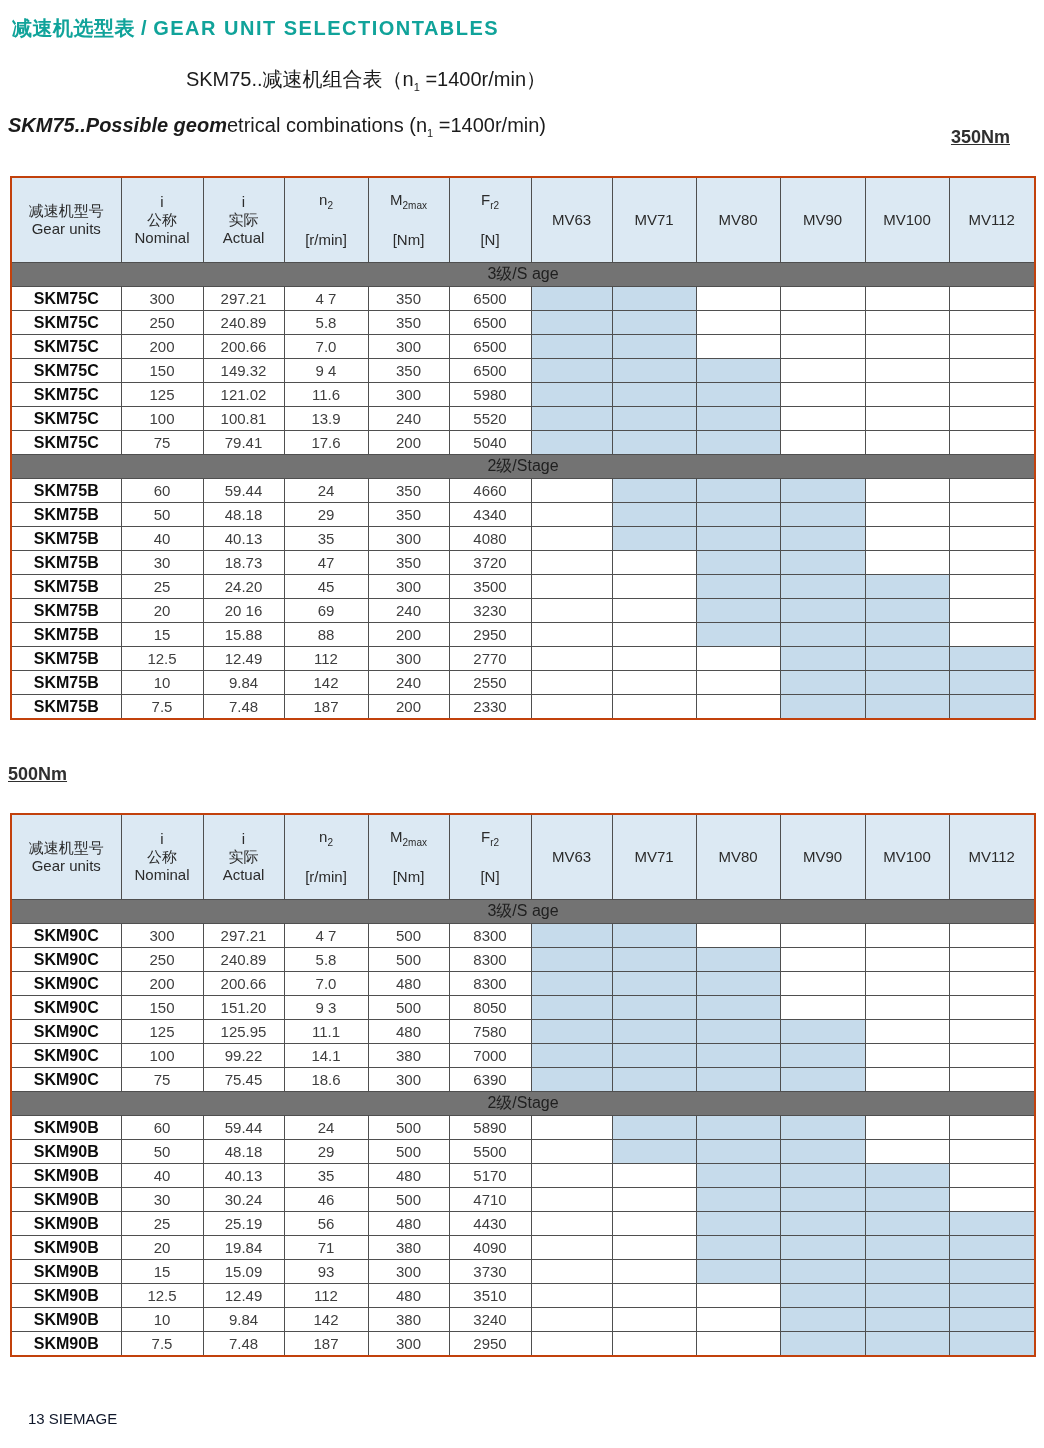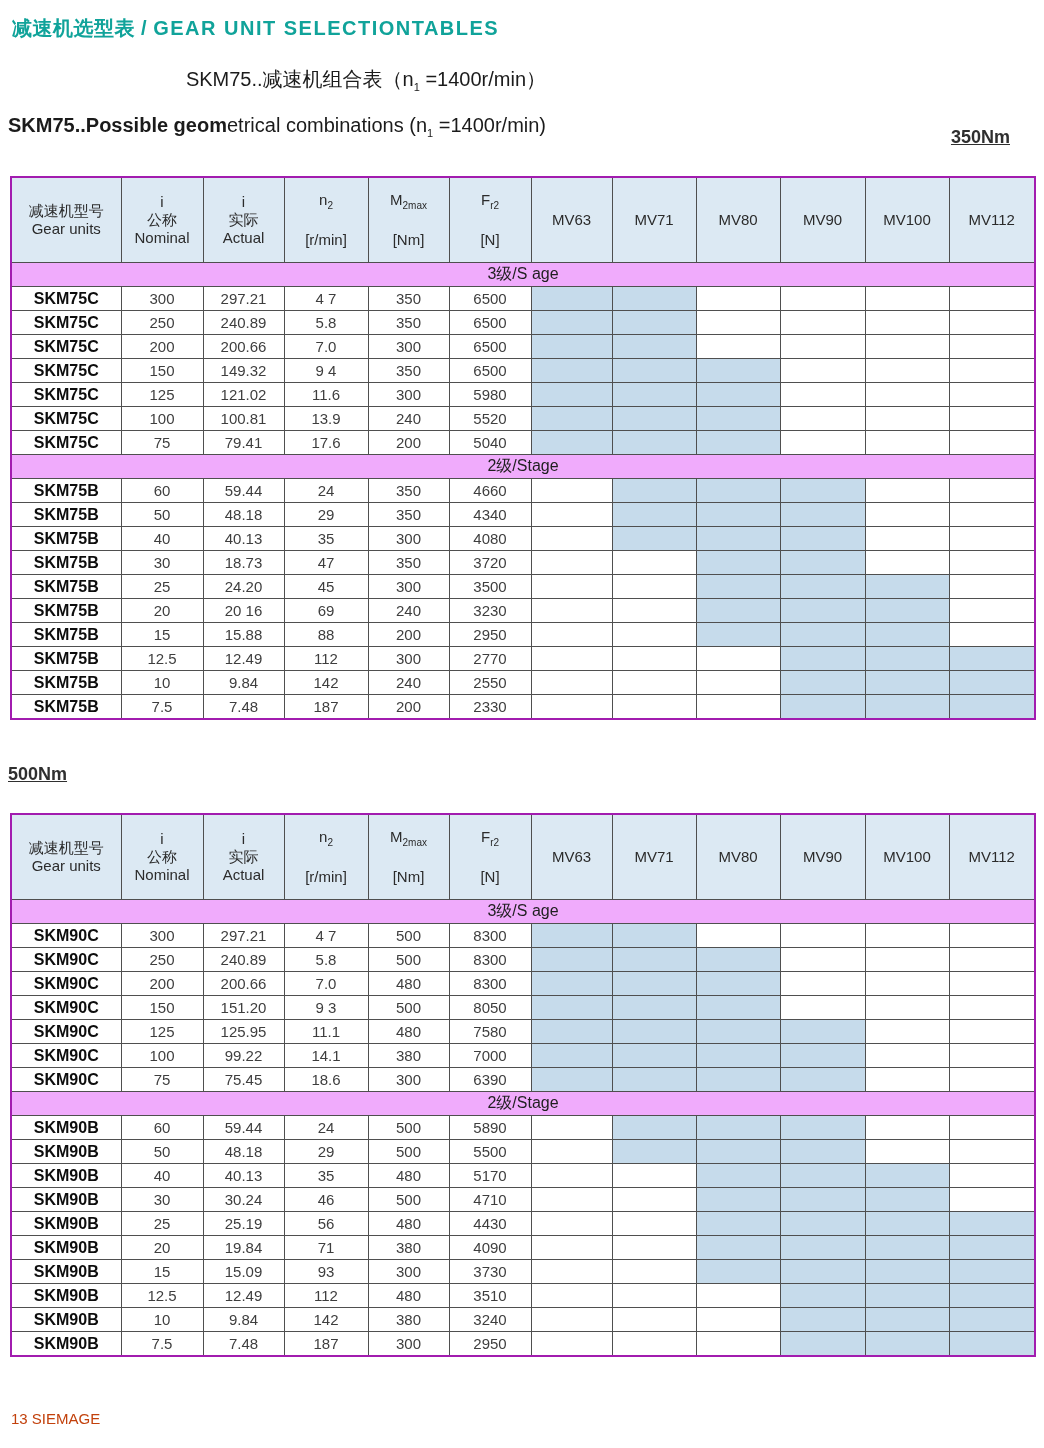--- a/index.html
+++ b/index.html
@@ -13,41 +13,41 @@
     letter-spacing:0.5px;line-height:32px;
   }
   .title .en{letter-spacing:1.5px;}
   .headwrap{display:flex;justify-content:space-between;align-items:flex-end;margin:20px 34px 0 8px;}
   .headwrap.t2{align-items:center;margin:44px 34px 0 8px;}
   .headlines{display:flex;flex-direction:column;align-items:flex-end;}
   .head-zh{font-size:20px;color:#1b1b1b;line-height:30px;}
   .head-en{font-size:20px;color:#1b1b1b;line-height:30px;margin-top:8px;}
   .t2 .head-zh,.t2 .head-en{font-size:21px;margin-left:24px;color:#262626;}
   .t2 .head-en{margin-top:2px;}
-  .head-en .b{font-weight:bold;}
+  .head-en .b{font-weight:bold;font-style:italic;}
   .head-zh sub,.head-en sub{font-size:11px;}
   .torque{font-size:18px;font-weight:bold;color:var(--torque,#2f2f2f);white-space:nowrap;text-decoration:underline;}
   .gtable{
     border-collapse:collapse;table-layout:fixed;margin:28px 0 0 10px;
-    border:2px solid #a21caf;
+    border:2px solid #c2410c;
   }
   .t2wrap{margin-top:19px;}
   .gtable td{
     border:1px solid var(--border,#4f4f4f);height:23px;padding:0;
     text-align:center;vertical-align:middle;font-size:15px;color:var(--text,#3e3e3e);
     overflow:hidden;white-space:nowrap;
   }
   .gtable tr.hdr td{background:var(--header_bg,#dce9f3);height:84px;color:#2b2b2b;}
   .hc{height:100%;display:flex;flex-direction:column;align-items:center;justify-content:center;line-height:18px;}
   .hc .sp{height:16px;}
   .hc sub{font-size:10px;}
   .gtable td.model{font-weight:bold;font-size:16px;color:var(--model,#0d0d0d);}
-  .gtable tr.section td{font-size:16px;color:#1f1f1f;background:#f0abfc;}
+  .gtable tr.section td{font-size:16px;color:#1f1f1f;background:#737373;}
   .gtable td.shaded{background:var(--shade,#c6dbeb);}
-  .footer{position:absolute;left:11px;top:1410px;font-size:15px;color:#c2410c;}
+  .footer{position:absolute;left:28px;top:1410px;font-size:15px;color:#0f172a;}
 </style>
 </head>
 <body>
 
 <h1 class="title"><span>减速机选型表</span><span> / </span><span class="en">GEAR UNIT SELECTIONTABLES</span></h1>
 
 <div id="tables-root">
     <div class="tbl-block">
       <div class="headwrap">
         <div class="headlines">

